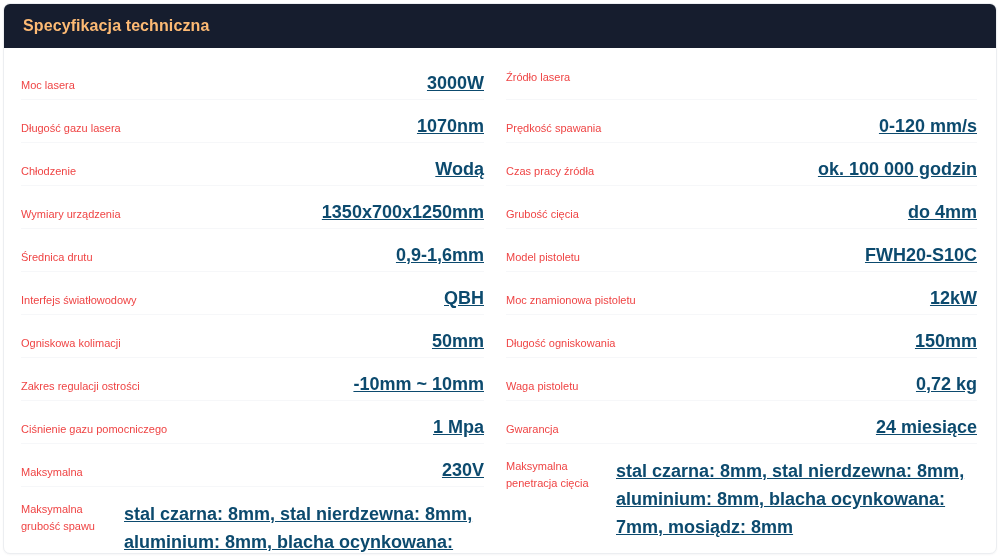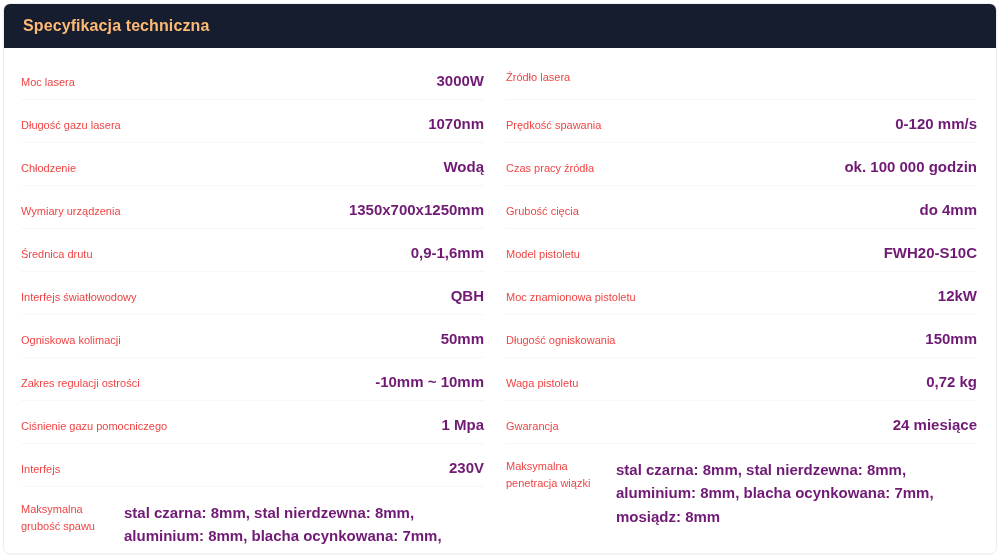--- a/index.html
+++ b/index.html
@@ -74,26 +74,27 @@
   }
 
   .spec-label {
     color: #ef4444;
     font-size: 11px;
     font-weight: normal;
     line-height: 1.45;
     white-space: nowrap;
   }
   .spec-value {
-    color: #701a75;
-    font-size: 15px;
+    color: #0c4a6e;
+    font-size: 18px;
     font-weight: bold;
     line-height: 1.45;
     text-align: right;
     white-space: nowrap;
+    text-decoration: underline;
   }
 
   
   .spec-row.wide {
     height: 56px;
     align-items: flex-start;
     justify-content: flex-start;
     padding-top: 14px;
     border-bottom: none;
   }
@@ -156,21 +157,21 @@
       </div>
       <div class="spec-row">
         <span class="spec-label">Zakres regulacji ostrości</span>
         <span class="spec-value">-10mm ~ 10mm</span>
       </div>
       <div class="spec-row">
         <span class="spec-label">Ciśnienie gazu pomocniczego</span>
         <span class="spec-value">1 Mpa</span>
       </div>
       <div class="spec-row">
-        <span class="spec-label">Interfejs</span>
+        <span class="spec-label">Maksymalna</span>
         <span class="spec-value">230V</span>
       </div>
       <div class="spec-row wide">
         <span class="spec-label">Maksymalna grubość spawu</span>
         <span class="spec-value">stal czarna: 8mm, stal nierdzewna: 8mm, aluminium: 8mm, blacha ocynkowana: 7mm, mosiądz: 8mm</span>
       </div>
     </div>
 
     <div class="spec-col right">
       <div class="spec-row">
@@ -202,19 +203,19 @@
       </div>
       <div class="spec-row">
         <span class="spec-label">Waga pistoletu</span>
         <span class="spec-value">0,72 kg</span>
       </div>
       <div class="spec-row">
         <span class="spec-label">Gwarancja</span>
         <span class="spec-value">24 miesiące</span>
       </div>
       <div class="spec-row wide">
-        <span class="spec-label">Maksymalna penetracja wiązki</span>
+        <span class="spec-label">Maksymalna penetracja cięcia</span>
         <span class="spec-value">stal czarna: 8mm, stal nierdzewna: 8mm, aluminium: 8mm, blacha ocynkowana: 7mm, mosiądz: 8mm</span>
       </div>
     </div>
 
   </div>
 </div>
 
 </body></html>

